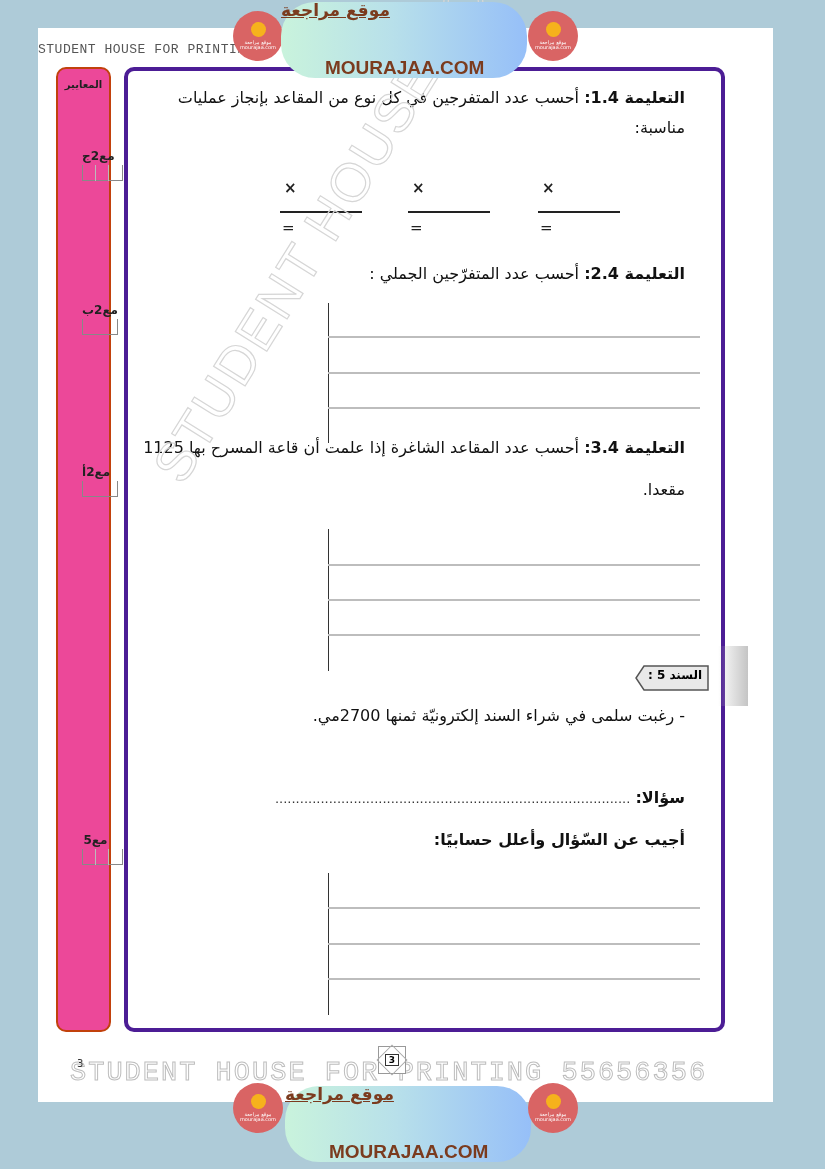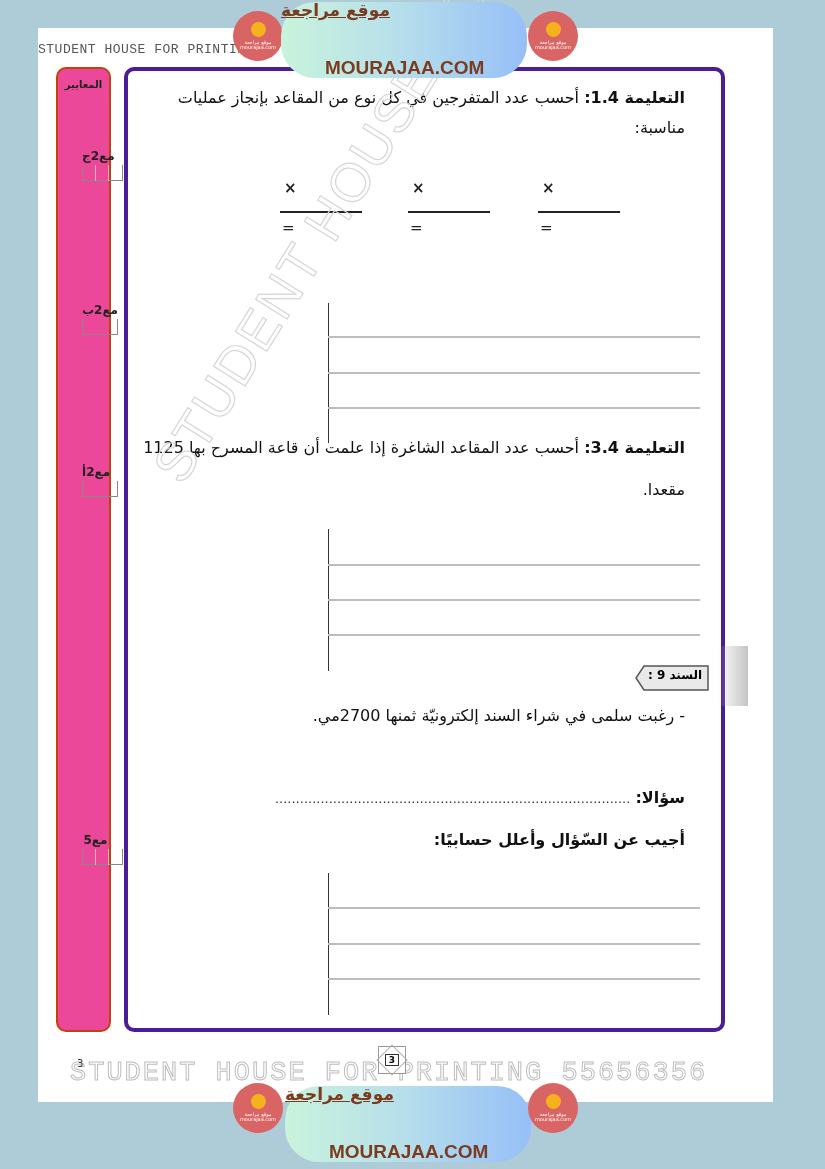--- a/index.html
+++ b/index.html
@@ -161,20 +161,24 @@
       <div class="bar"></div>
       <div class="eq">=</div>
     </div>
     <div class="op" style="left:258px">
       <div class="x">×</div>
       <div class="bar"></div>
       <div class="eq">=</div>
     </div>
   </div>
 
+  <div class="instr rtl" style="top:188px;">
+    <b>التعليمة 2.4:</b>
+    <span>أحسب عدد المتفرّجين الجملي :</span>
+  </div>
 
   <div class="lines-block" style="top:232px; height:140px;">
     <div class="vline"></div>
     <div class="hl" style="top:33px"></div>
     <div class="hl" style="top:69px"></div>
     <div class="hl" style="top:104px"></div>
   </div>
 
   <div class="instr rtl" style="top:356px; width:556px; line-height:2.6;">
     <b>التعليمة 3.4:</b>
@@ -185,21 +189,21 @@
     <div class="vline"></div>
     <div class="hl" style="top:35px"></div>
     <div class="hl" style="top:70px"></div>
     <div class="hl" style="top:105px"></div>
   </div>
 
   <div class="sanad-shadow"></div>
   <svg class="sanad" viewBox="0 0 76 28">
     <polygon points="10,2 74,2 74,26 10,26 2,14" fill="#e9e9e9" stroke="#555" stroke-width="1.5"></polygon>
   </svg>
-  <div class="rtl" style="position:absolute; left:516px; top:597px; width:62px; font-size:12px; font-weight:bold; text-align:center;">السند 9 :</div>
+  <div class="rtl" style="position:absolute; left:516px; top:597px; width:62px; font-size:12px; font-weight:bold; text-align:center;">السند 5 :</div>
 
   <div class="instr rtl" style="top:630px;">- رغبت سلمى في شراء السند إلكترونيّة ثمنها 2700مي.</div>
 
 
   <div class="instr rtl" style="top:712px; width:560px; white-space:nowrap; overflow:hidden;">
     <b>سؤالا:</b>
     <span class="dots">......................................................................................</span>
   </div>
 
   <div class="instr rtl" style="top:754px; font-weight:bold;">أجيب عن السّؤال وأعلل حسابيًا:</div>

